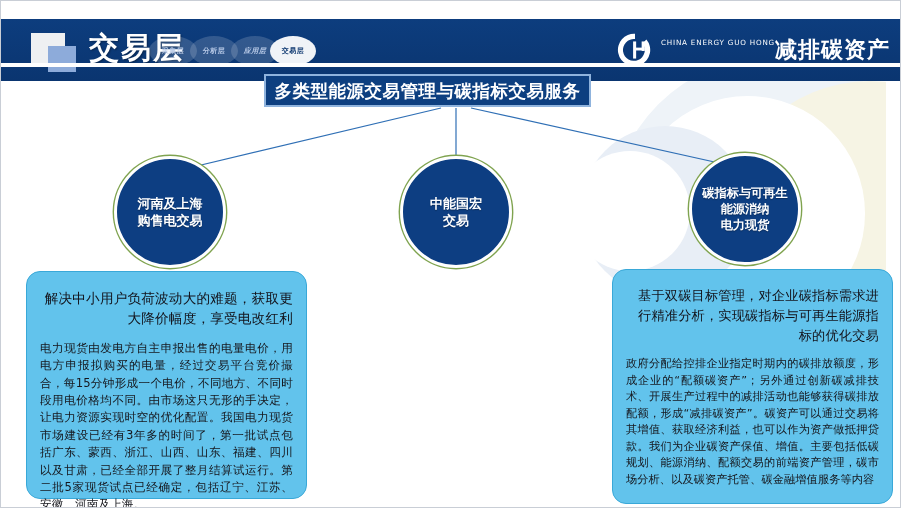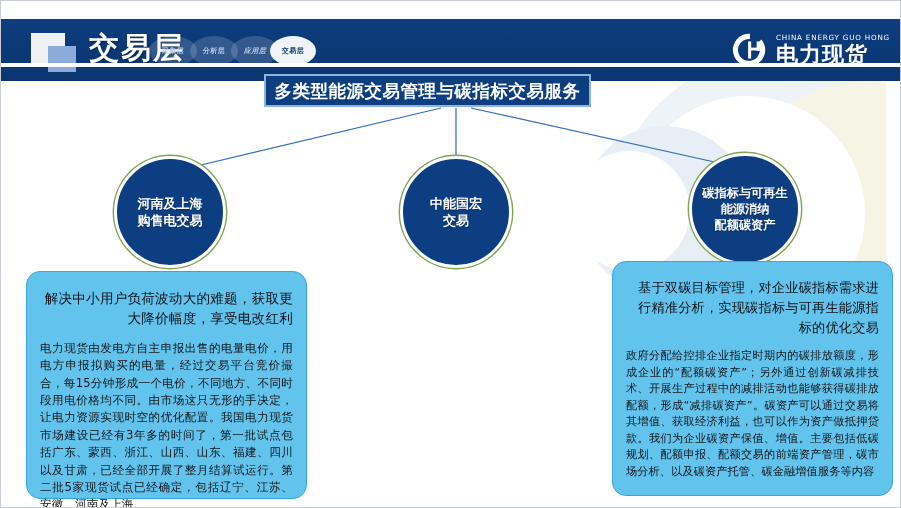--- a/index.html
+++ b/index.html
@@ -73,21 +73,21 @@
   .pill:nth-child(2){left:41px;text-align:center;}
   .pill:nth-child(3){left:82px;font-style:italic;}
   .pill:nth-child(4){left:121px;width:46px;}
 
   
   .logo{
     position:absolute;right:12px;top:9px;height:44px;
     display:flex;align-items:center;gap:7px;
   }
   .logo-mark{width:38px;height:38px;}
-  .logo-txt{display:flex;flex-direction:column;justify-content:center;}
+  .logo-txt{display:flex;flex-direction:row;justify-content:center;}
   .logo-en{color:#ffffff;font-size:7.2px;letter-spacing:.8px;line-height:1;margin-bottom:3px;}
   .logo-cn{color:#ffffff;font-size:22px;font-weight:bold;letter-spacing:1px;line-height:1;}
 
   .hdr-underline{
     position:absolute;left:0;top:62px;width:901px;height:4px;background:#ffffff;
   }
 
   
   .title-banner{
     position:absolute;left:263px;top:73px;width:327px;height:33px;
@@ -126,21 +126,21 @@
   .box{
     position:absolute;width:281px;
     background:#62c3ec;
     border:1px solid #39a8d8;
     border-radius:14px;
     box-sizing:border-box;
     padding:13px 13px 10px 13px;
   }
   .box.b1{left:25px;top:270px;height:228px;}
   .box.b2{left:320px;top:270px;height:228px;}
-  .box.b3{left:611px;top:260px;height:235px;}
+  .box.b3{left:611px;top:268px;height:235px;}
 
   .box-head{
     color:#12121a;font-size:13.6px;font-weight:normal;line-height:1.5;
     margin:3px 0 11px 0;letter-spacing:.2px;text-align:right;
   }
   .box-body{
     color:#15161c;font-size:11.6px;line-height:1.5;letter-spacing:.1px;
     text-align:justify;
   }
   .box.b3 .box-head{font-size:13.2px;}
@@ -183,21 +183,21 @@
 
     <div class="logo">
       <svg class="logo-mark" viewBox="0 0 40 40">
         <path d="M20 3 A17 17 0 1 0 32 9 L28 13 A11.5 11.5 0 1 1 20 8.5 Z" fill="#ffffff"></path>
         <rect x="18" y="11" width="3.2" height="18" fill="#ffffff"></rect>
         <rect x="21" y="17.5" width="9" height="3" fill="#ffffff"></rect>
         <rect x="27" y="11" width="3.2" height="10" fill="#ffffff"></rect>
       </svg>
       <div class="logo-txt">
         <div class="logo-en">CHINA ENERGY GUO HONG</div>
-        <div class="logo-cn">电力现货</div>
+        <div class="logo-cn">减排碳资产</div>
       </div>
     </div>
   </div>
   <div class="hdr-underline"></div>
 
   <svg class="connectors">
     <line x1="440" y1="107" x2="175" y2="170" stroke="#2f6fb5" stroke-width="1.2"></line>
     <line x1="455" y1="107" x2="455" y2="158" stroke="#2f6fb5" stroke-width="1.2"></line>
     <line x1="470" y1="107" x2="745" y2="168" stroke="#2f6fb5" stroke-width="1.2"></line>
   </svg>
@@ -210,27 +210,27 @@
     <span>河南及上海
 购售电交易</span>
   </div>
   <div class="node n2">
     <span>中能国宏
 交易</span>
   </div>
   <div class="node n3">
     <span>碳指标与可再生
 能源消纳
-配额碳资产</span>
+电力现货</span>
   </div>
 
   <div class="box b1">
     <div class="box-head">解决中小用户负荷波动大的难题，获取更大降价幅度，享受电改红利</div>
     <div class="box-body">电力现货由发电方自主申报出售的电量电价，用电方申报拟购买的电量，经过交易平台竞价撮合，每15分钟形成一个电价，不同地方、不同时段用电价格均不同。由市场这只无形的手决定，让电力资源实现时空的优化配置。我国电力现货市场建设已经有3年多的时间了，第一批试点包括广东、蒙西、浙江、山西、山东、福建、四川以及甘肃，已经全部开展了整月结算试运行。第二批5家现货试点已经确定，包括辽宁、江苏、安徽、河南及上海。</div>
   </div>
 
 
   <div class="box b3">
     <div class="box-head">基于双碳目标管理，对企业碳指标需求进行精准分析，实现碳指标与可再生能源指标的优化交易</div>
-    <div class="box-body">政府分配给控排企业指定时期内的碳排放额度，形成企业的“配额碳资产”；另外通过创新碳减排技术、开展生产过程中的减排活动也能够获得碳排放配额，形成“减排碳资产”。碳资产可以通过交易将其增值、获取经济利益，也可以作为资产做抵押贷款。我们为企业碳资产保值、增值。主要包括低碳规划、配额申报、配额交易的前端资产管理，碳市场分析、以及碳资产托管、碳金融增值服务等内容</div>
+    <div class="box-body">政府分配给控排企业指定时期内的碳排放额度，形成企业的“配额碳资产”；另外通过创新碳减排技术、开展生产过程中的减排活动也能够获得碳排放配额，形成“减排碳资产”。碳资产可以通过交易将其增值、获取经济利益，也可以作为资产做抵押贷款。我们为企业碳资产保值、增值。主要包括低碳规划、能源消纳、配额交易的前端资产管理，碳市场分析、以及碳资产托管、碳金融增值服务等内容</div>
   </div>
 
 </div>
 
 </body></html>

